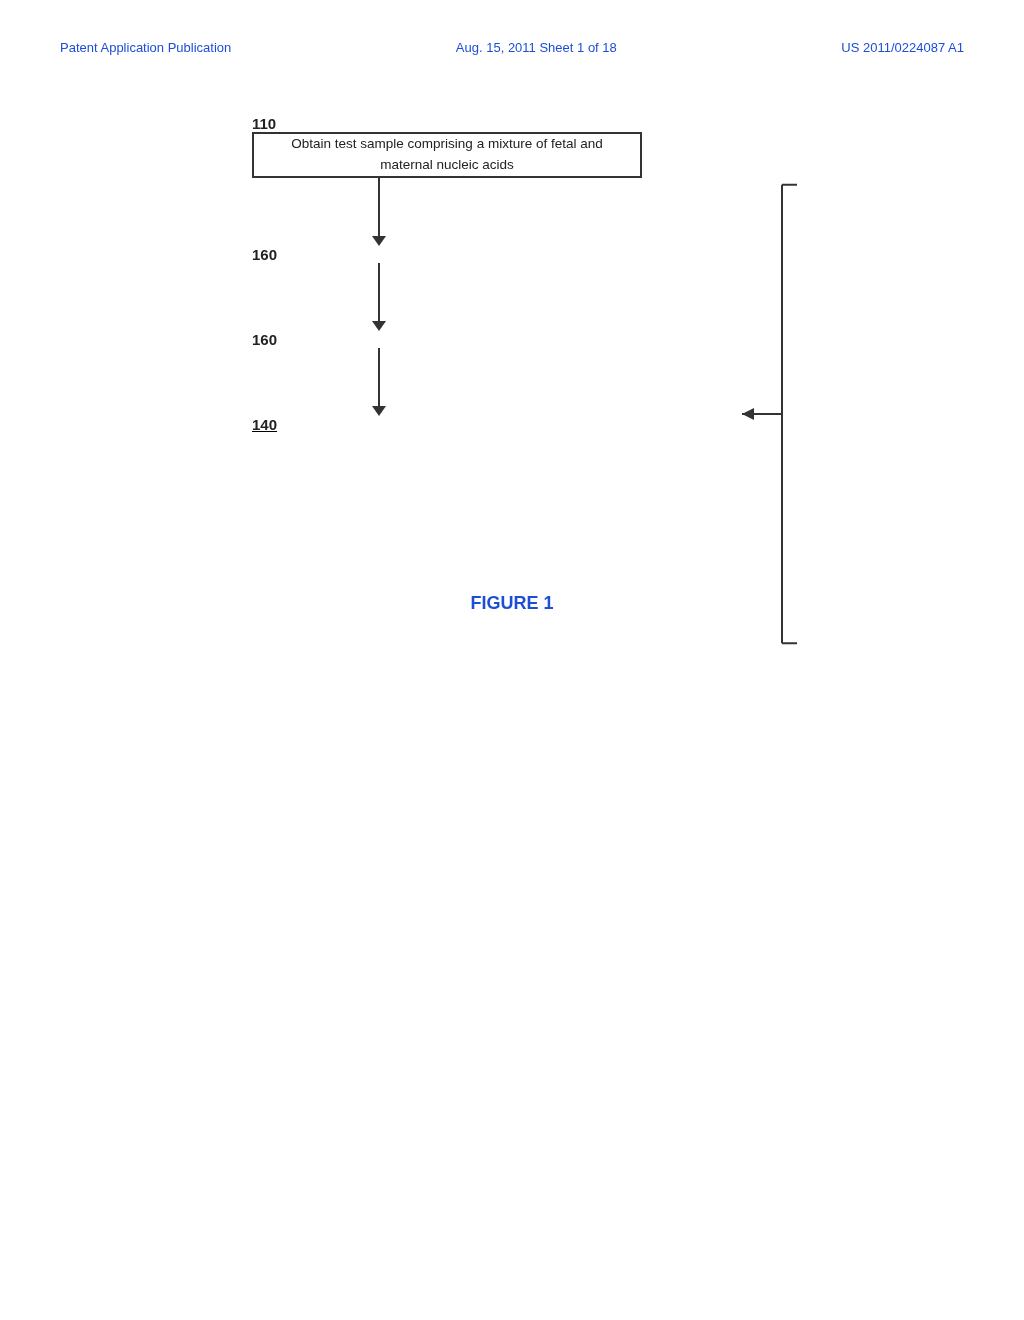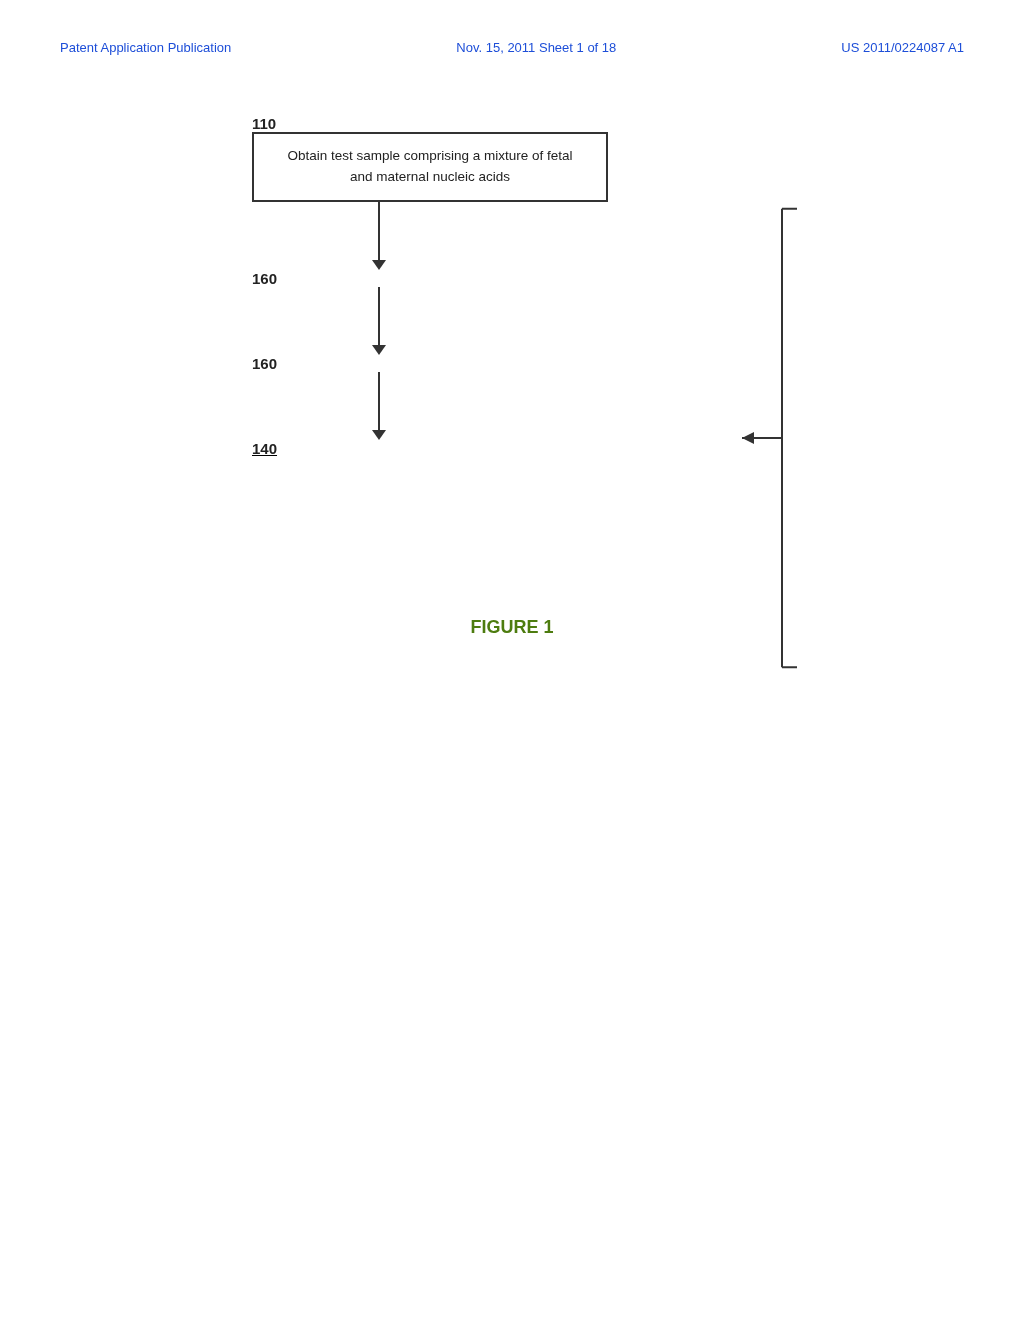--- a/index.html
+++ b/index.html
@@ -31,21 +31,21 @@
       margin-bottom: 60px;
       font-size: 13px;
       color: #1d4ed8;
     }
 
     .figure-caption {
       text-align: center;
       margin-top: 160px;
       font-size: 18px;
       font-weight: bold;
-      color: #4d7c0f;
+      color: #1d4ed8;
     }
 
     
     .diagram-container {
       position: relative;
       display: flex;
       flex-direction: column;
       align-items: center;
       width: 100%;
     }
@@ -71,26 +71,26 @@
       font-size: 15px;
       font-weight: bold;
       color: #222;
       text-align: left;
       flex-shrink: 0;
     }
 
     .rect-box {
       border: 2px solid #333;
       background: #fff;
-      padding: 12px 22px;
+      padding: 0 22px;
       text-align: center;
       font-size: 13.5px;
       color: #222;
       line-height: 1.55;
-      width: 356px;
+      width: 390px;
     }
 
     .vert-connector {
       display: flex;
       flex-direction: column;
       align-items: center;
       margin-left: 120px; 
       height: 68px;
     }
 
@@ -115,21 +115,21 @@
       top: 50%;
       transform: translateY(-50%);
     }
   </style>
 </head>
 <body>
 <div class="page">
 
   <div class="header">
     <span>Patent Application Publication</span>
-    <span>Nov. 15, 2011   Sheet 1 of 18</span>
+    <span>Aug. 15, 2011   Sheet 1 of 18</span>
     <span>US 2011/0224087 A1</span>
   </div>
 
   <div class="diagram-container">
 
     <div class="full-diagram">
 
       <div class="step-with-label">
         <span class="num-label">110</span>
         <div class="rect-box">Obtain test sample comprising a mixture of fetal and maternal nucleic acids</div>

